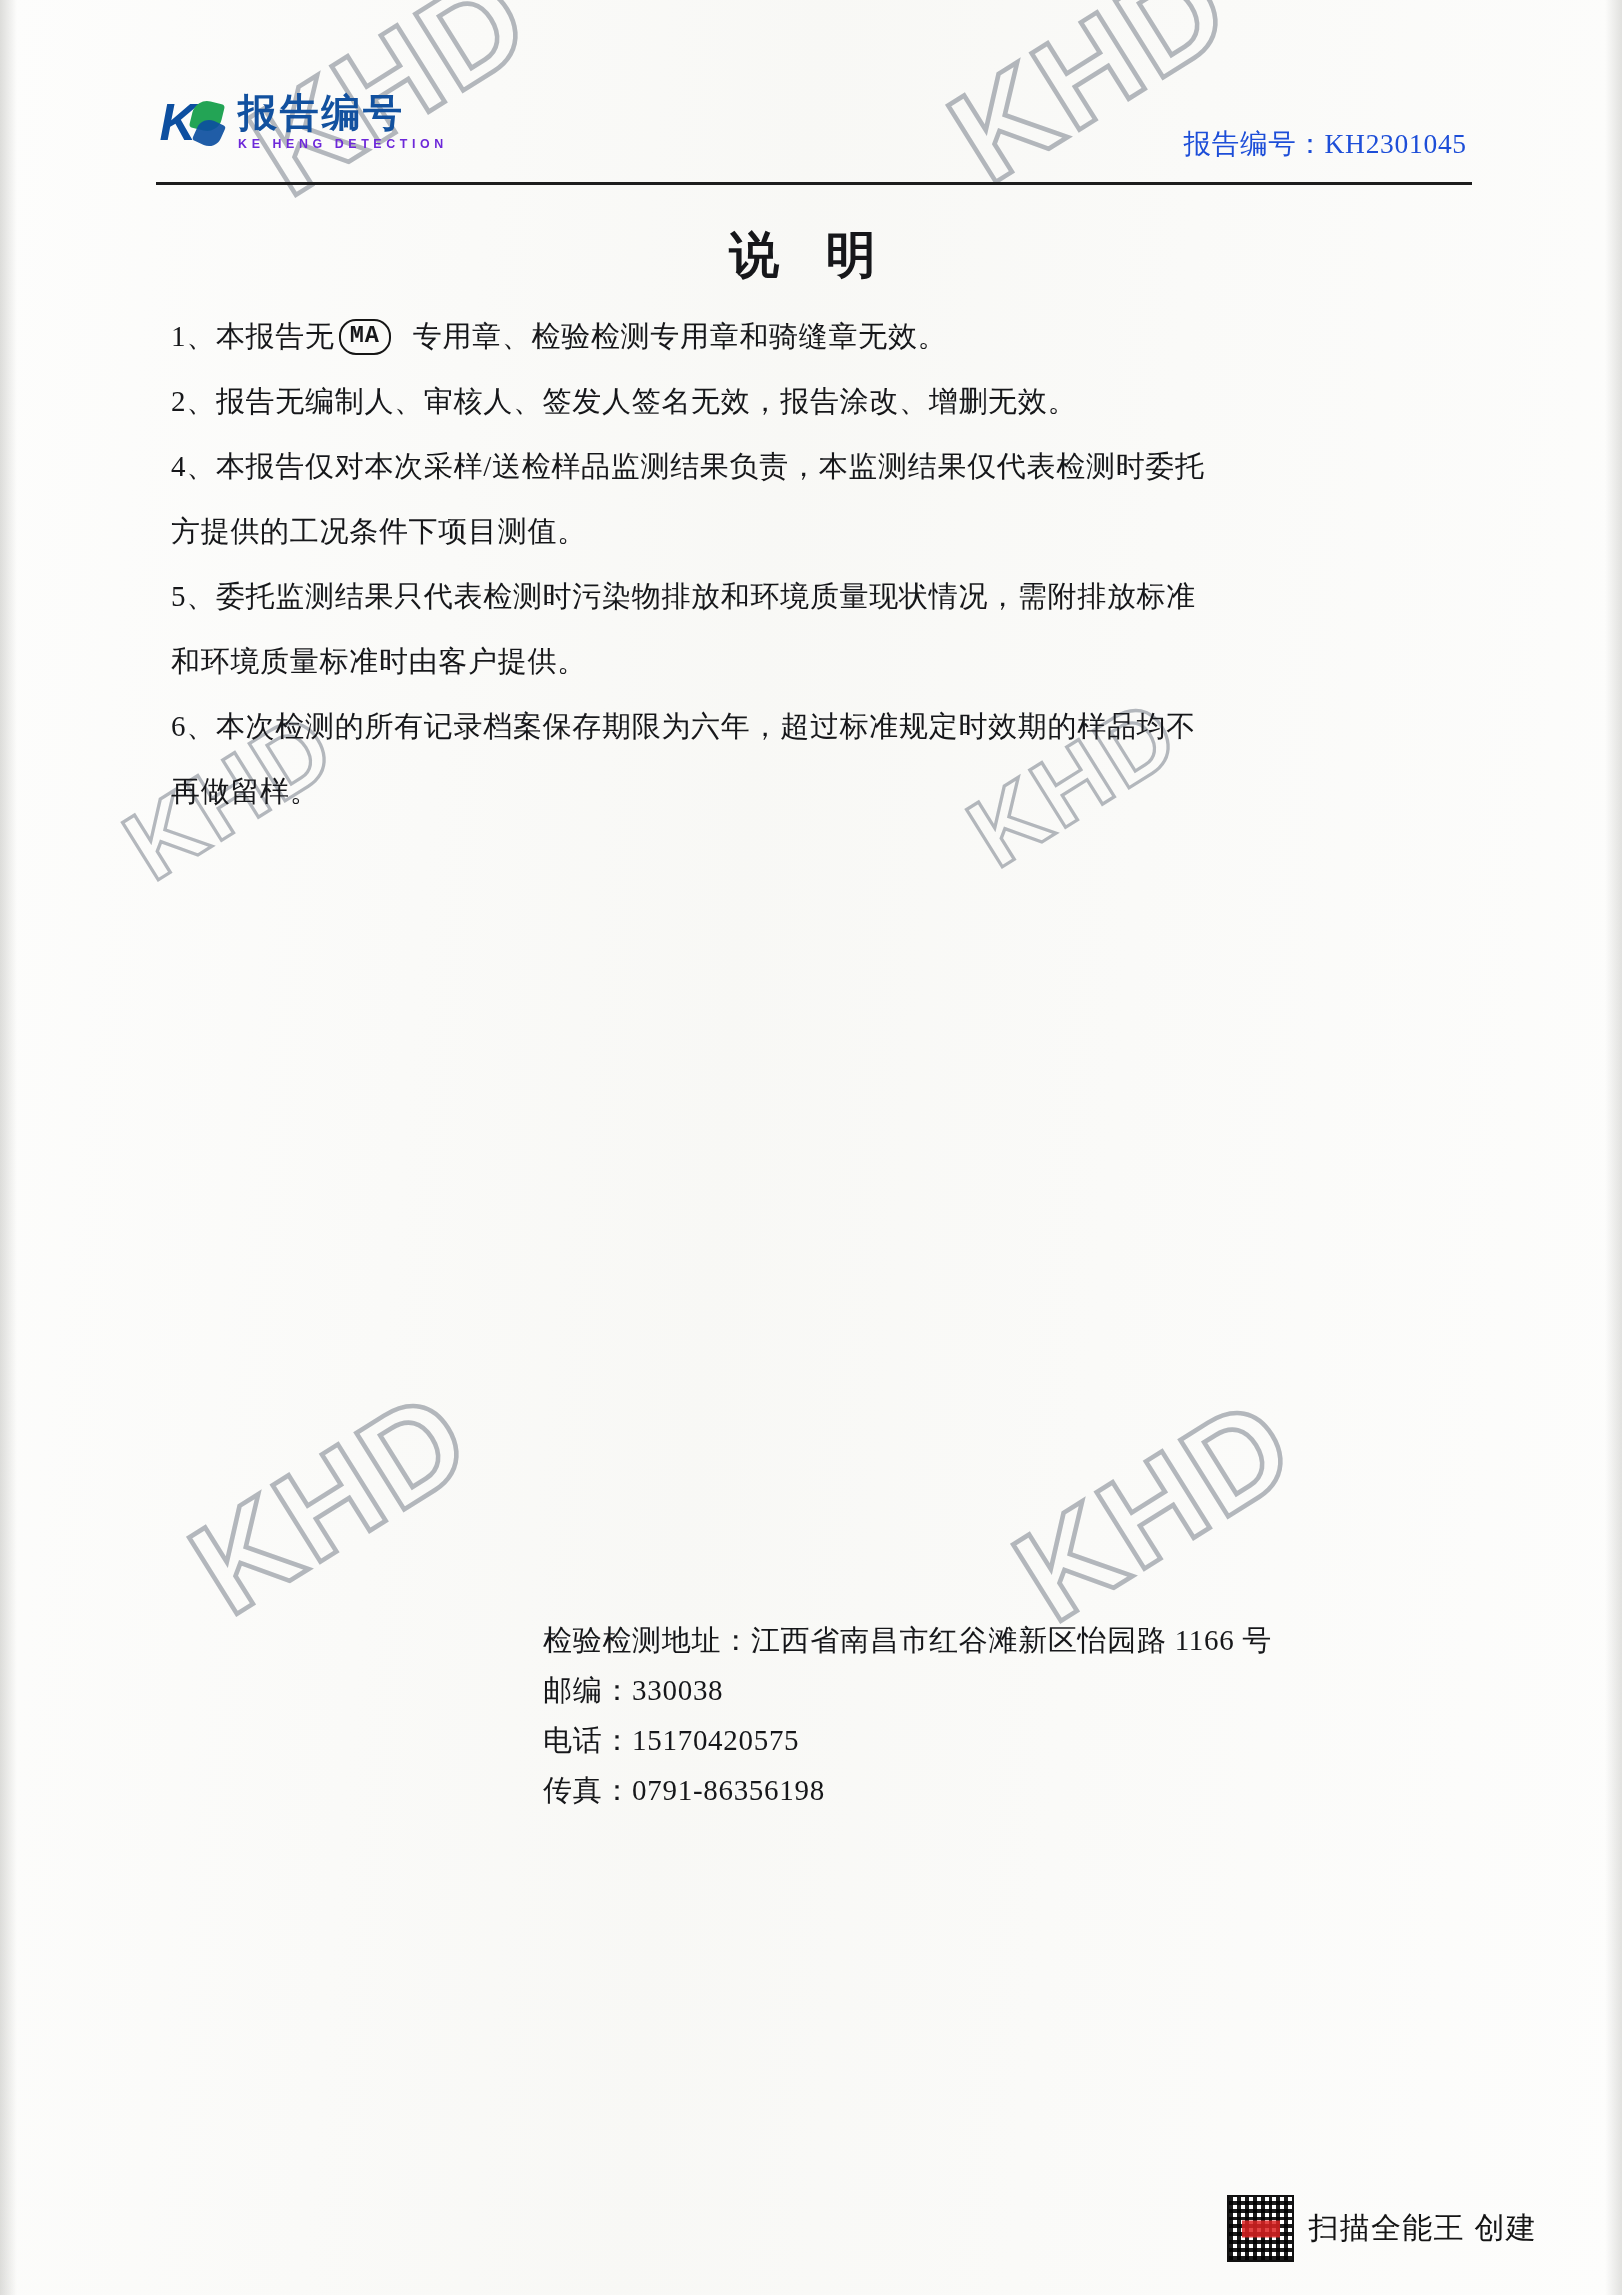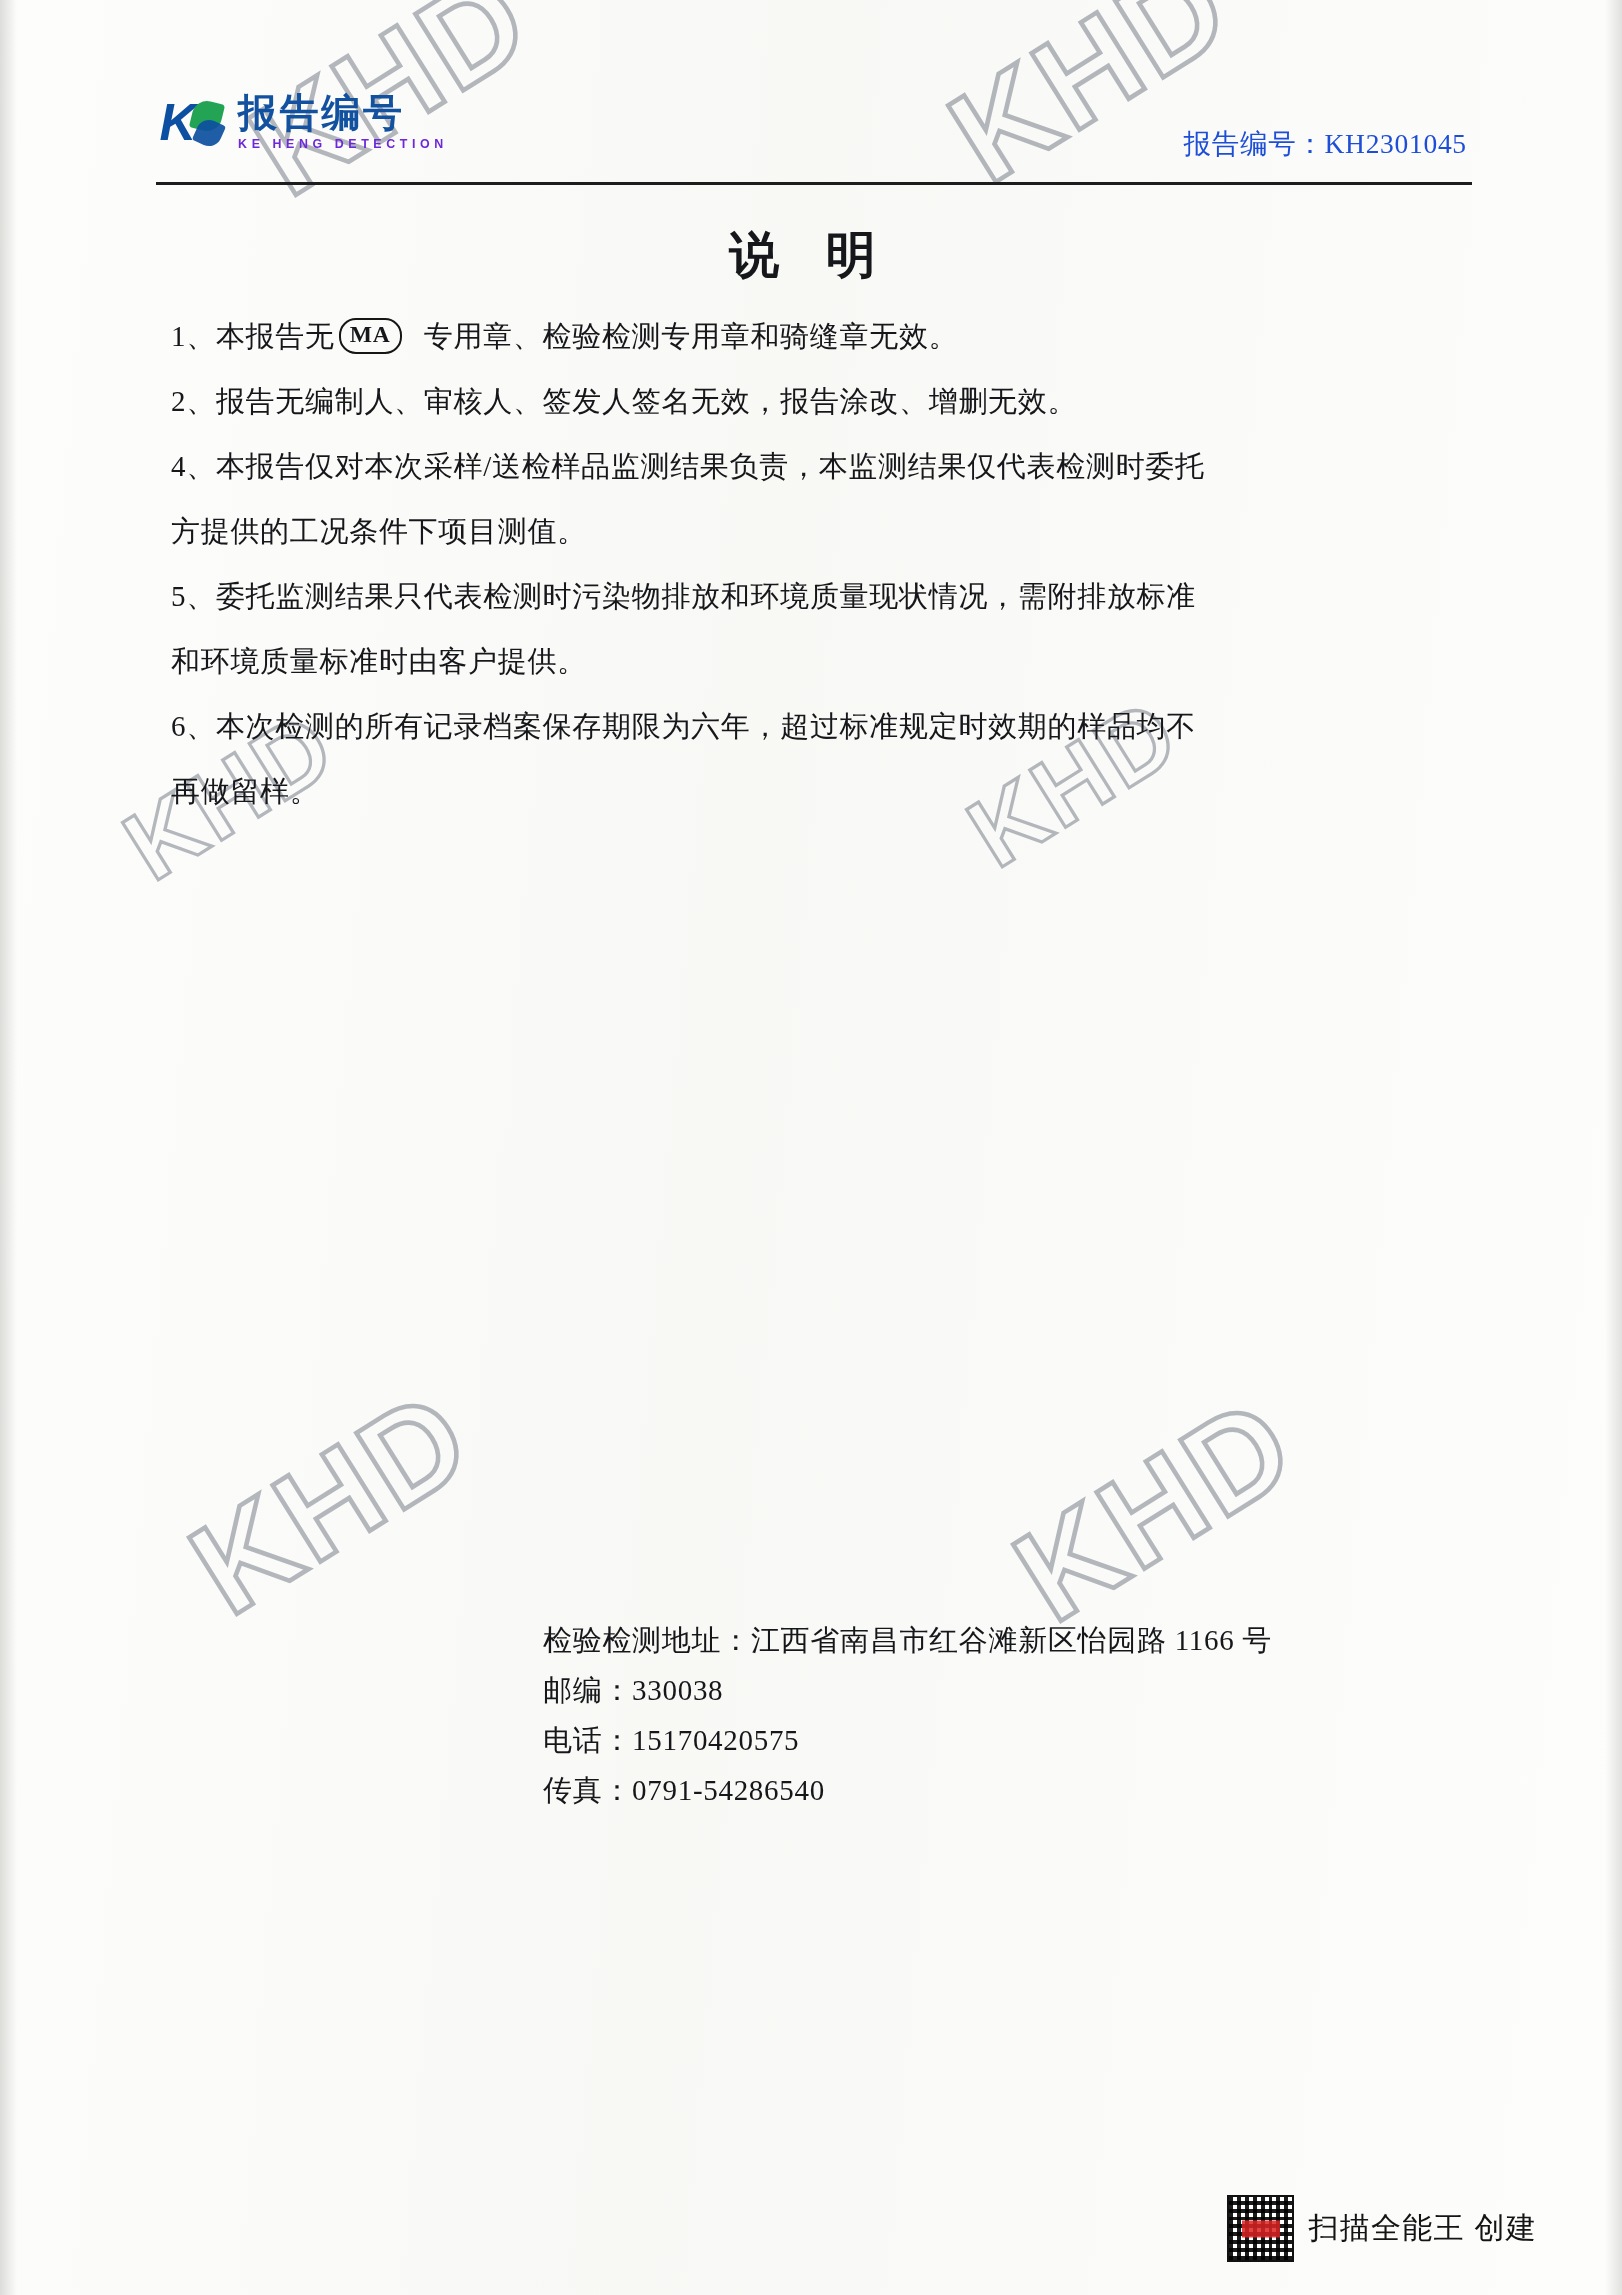--- a/index.html
+++ b/index.html
@@ -155,21 +155,21 @@
     margin-bottom: 11.8px;
     text-indent: 0;
     letter-spacing: 0.7px;
   }
   .clause .ind { display: block; margin-top: 20px; }
   .ma-badge {
     display: inline-block;
     border: 2.6px solid #161616;
     border-radius: 17px;
     padding: 0px 9.2px 2px 9.2px;
-    font-family: Liberation Serif, serif;
+    font-family: Liberation Mono, monospace;
     font-weight: 700;
     font-size: 23.6px;
     letter-spacing: 0.7px;
     line-height: 1.25;
     vertical-align: 3.9px;
     margin: 0 22px 0 3.9px;
   }
 
   
   .addr {
@@ -318,21 +318,21 @@
       <span class="ind">6、本次检测的所有记录档案保存期限为六年，超过标准规定时效期的样品均不</span>
       <span class="ind">再做留样。</span>
     </div>
 
   </div>
 
   <div class="addr">
     <div class="addr-line">检验检测地址：江西省南昌市红谷滩新区怡园路 1166 号</div>
     <div class="addr-line">邮编：330038</div>
     <div class="addr-line">电话：15170420575</div>
-    <div class="addr-line">传真：0791-54286540</div>
+    <div class="addr-line">传真：0791-86356198</div>
   </div>
 
   <div class="scan-stamp">
     <div class="qr"></div>
     <div class="scan-text">扫描全能王  创建</div>
   </div>
 
 </div>
 
 

